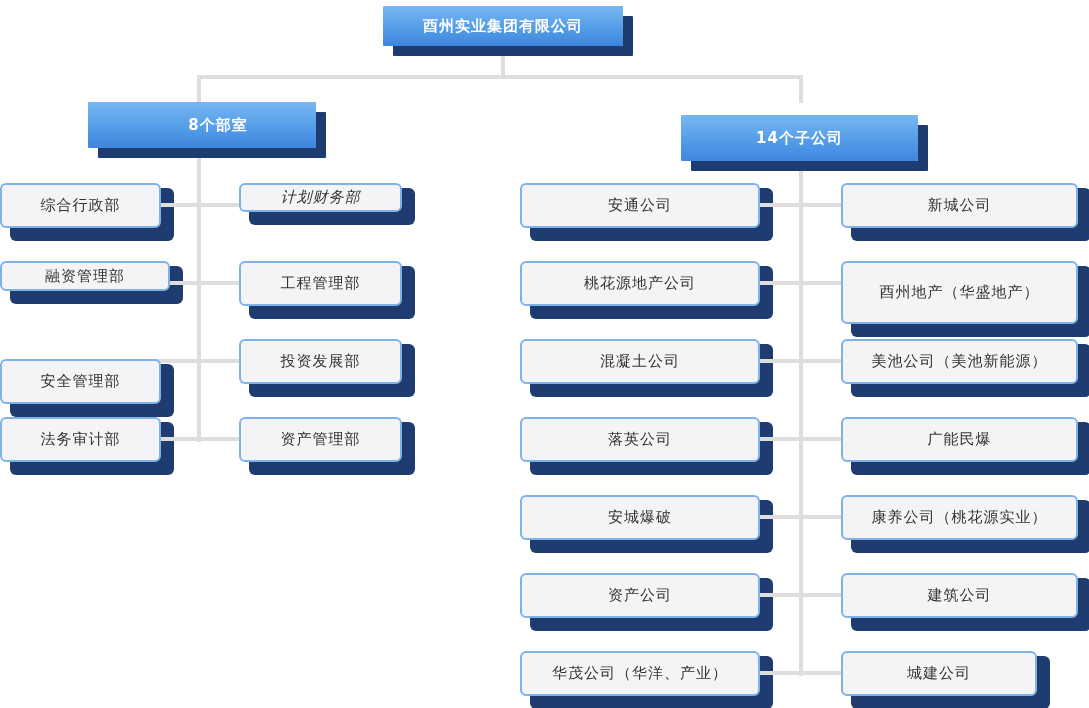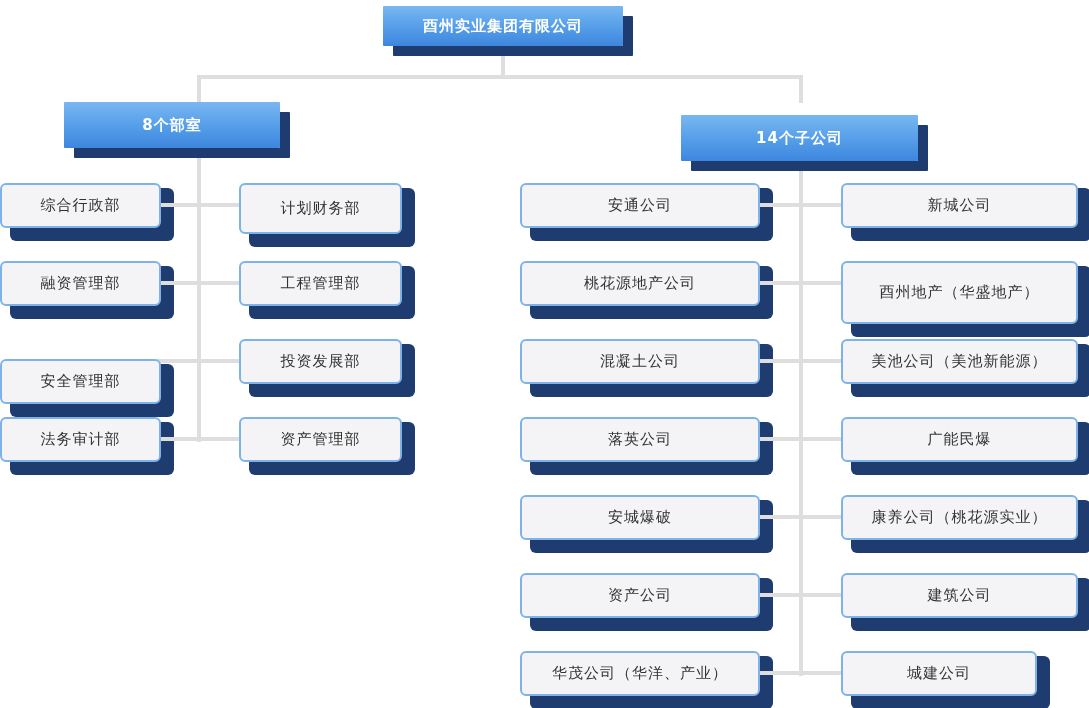--- a/index.html
+++ b/index.html
@@ -80,45 +80,45 @@
   <div class="line" style="left:754px; top:359px; width:92px; height:4px;"></div>
   <div class="line" style="left:754px; top:437px; width:92px; height:4px;"></div>
   <div class="line" style="left:754px; top:515px; width:92px; height:4px;"></div>
   <div class="line" style="left:754px; top:593px; width:92px; height:4px;"></div>
   <div class="line" style="left:754px; top:671px; width:92px; height:4px;"></div>
 
   <div class="blue-node" style="left:383px; top:6px; width:240px; height:40px;">
     <span>酉州实业集团有限公司</span>
   </div>
 
-  <div class="blue-node" style="left:64px; top:102px; width:216px; height:46px;">
+  <div class="blue-node" style="left:88px; top:102px; width:196px; height:46px;padding-left:32px;">
     <span>8个部室</span>
   </div>
   <div class="blue-node" style="left:681px; top:115px; width:237px; height:46px;">
     <span>14个子公司</span>
   </div>
 
   <div class="cell" style="left:0px; top:183px; width:161px; height:45px;">
     <div class="cell-shadow"></div>
     <div class="node">综合行政部</div>
   </div>
-  <div class="cell" style="left:0px; top:261px; width:161px; height:45px;">
+  <div class="cell" style="left:0px; top:261px; width:161px; height:30px;padding-left:9px;">
     <div class="cell-shadow"></div>
     <div class="node">融资管理部</div>
   </div>
   <div class="cell" style="left:0px; top:339px; width:161px; height:45px;margin-top:20px;">
     <div class="cell-shadow"></div>
     <div class="node">安全管理部</div>
   </div>
   <div class="cell" style="left:0px; top:417px; width:161px; height:45px;">
     <div class="cell-shadow"></div>
     <div class="node">法务审计部</div>
   </div>
 
-  <div class="cell" style="left:239px; top:183px; width:163px; height:51px;">
+  <div class="cell" style="left:239px; top:183px; width:163px; height:29px;font-style:italic;">
     <div class="cell-shadow"></div>
     <div class="node">计划财务部</div>
   </div>
   <div class="cell" style="left:239px; top:261px; width:163px; height:45px;">
     <div class="cell-shadow"></div>
     <div class="node">工程管理部</div>
   </div>
   <div class="cell" style="left:239px; top:339px; width:163px; height:45px;">
     <div class="cell-shadow"></div>
     <div class="node">投资发展部</div>

